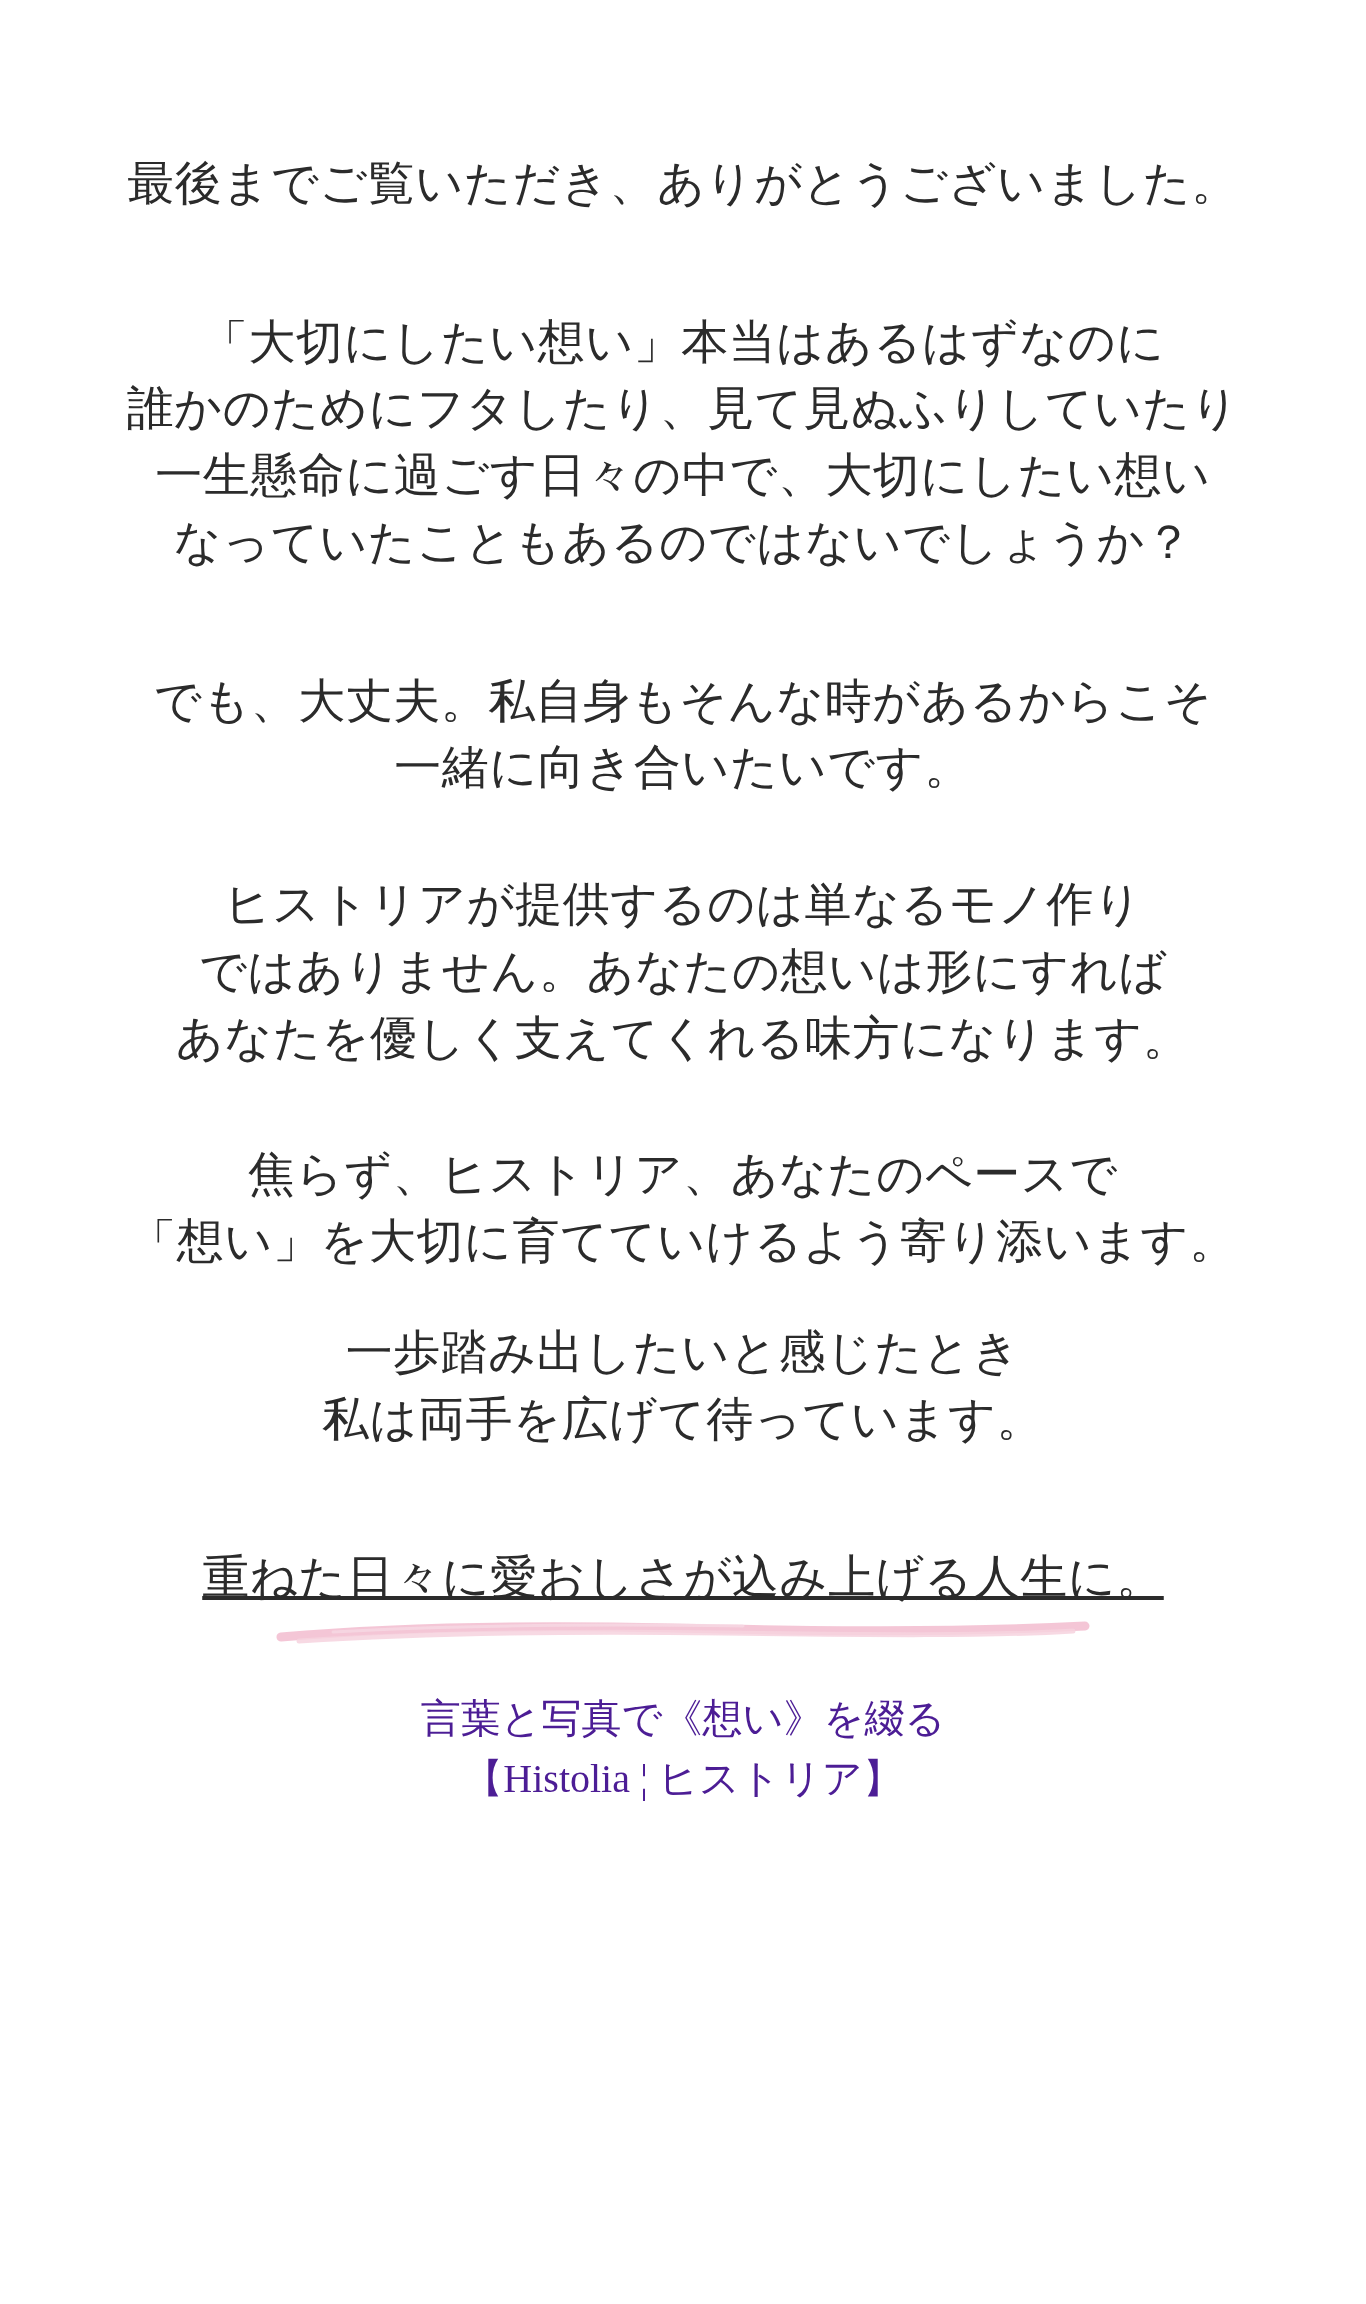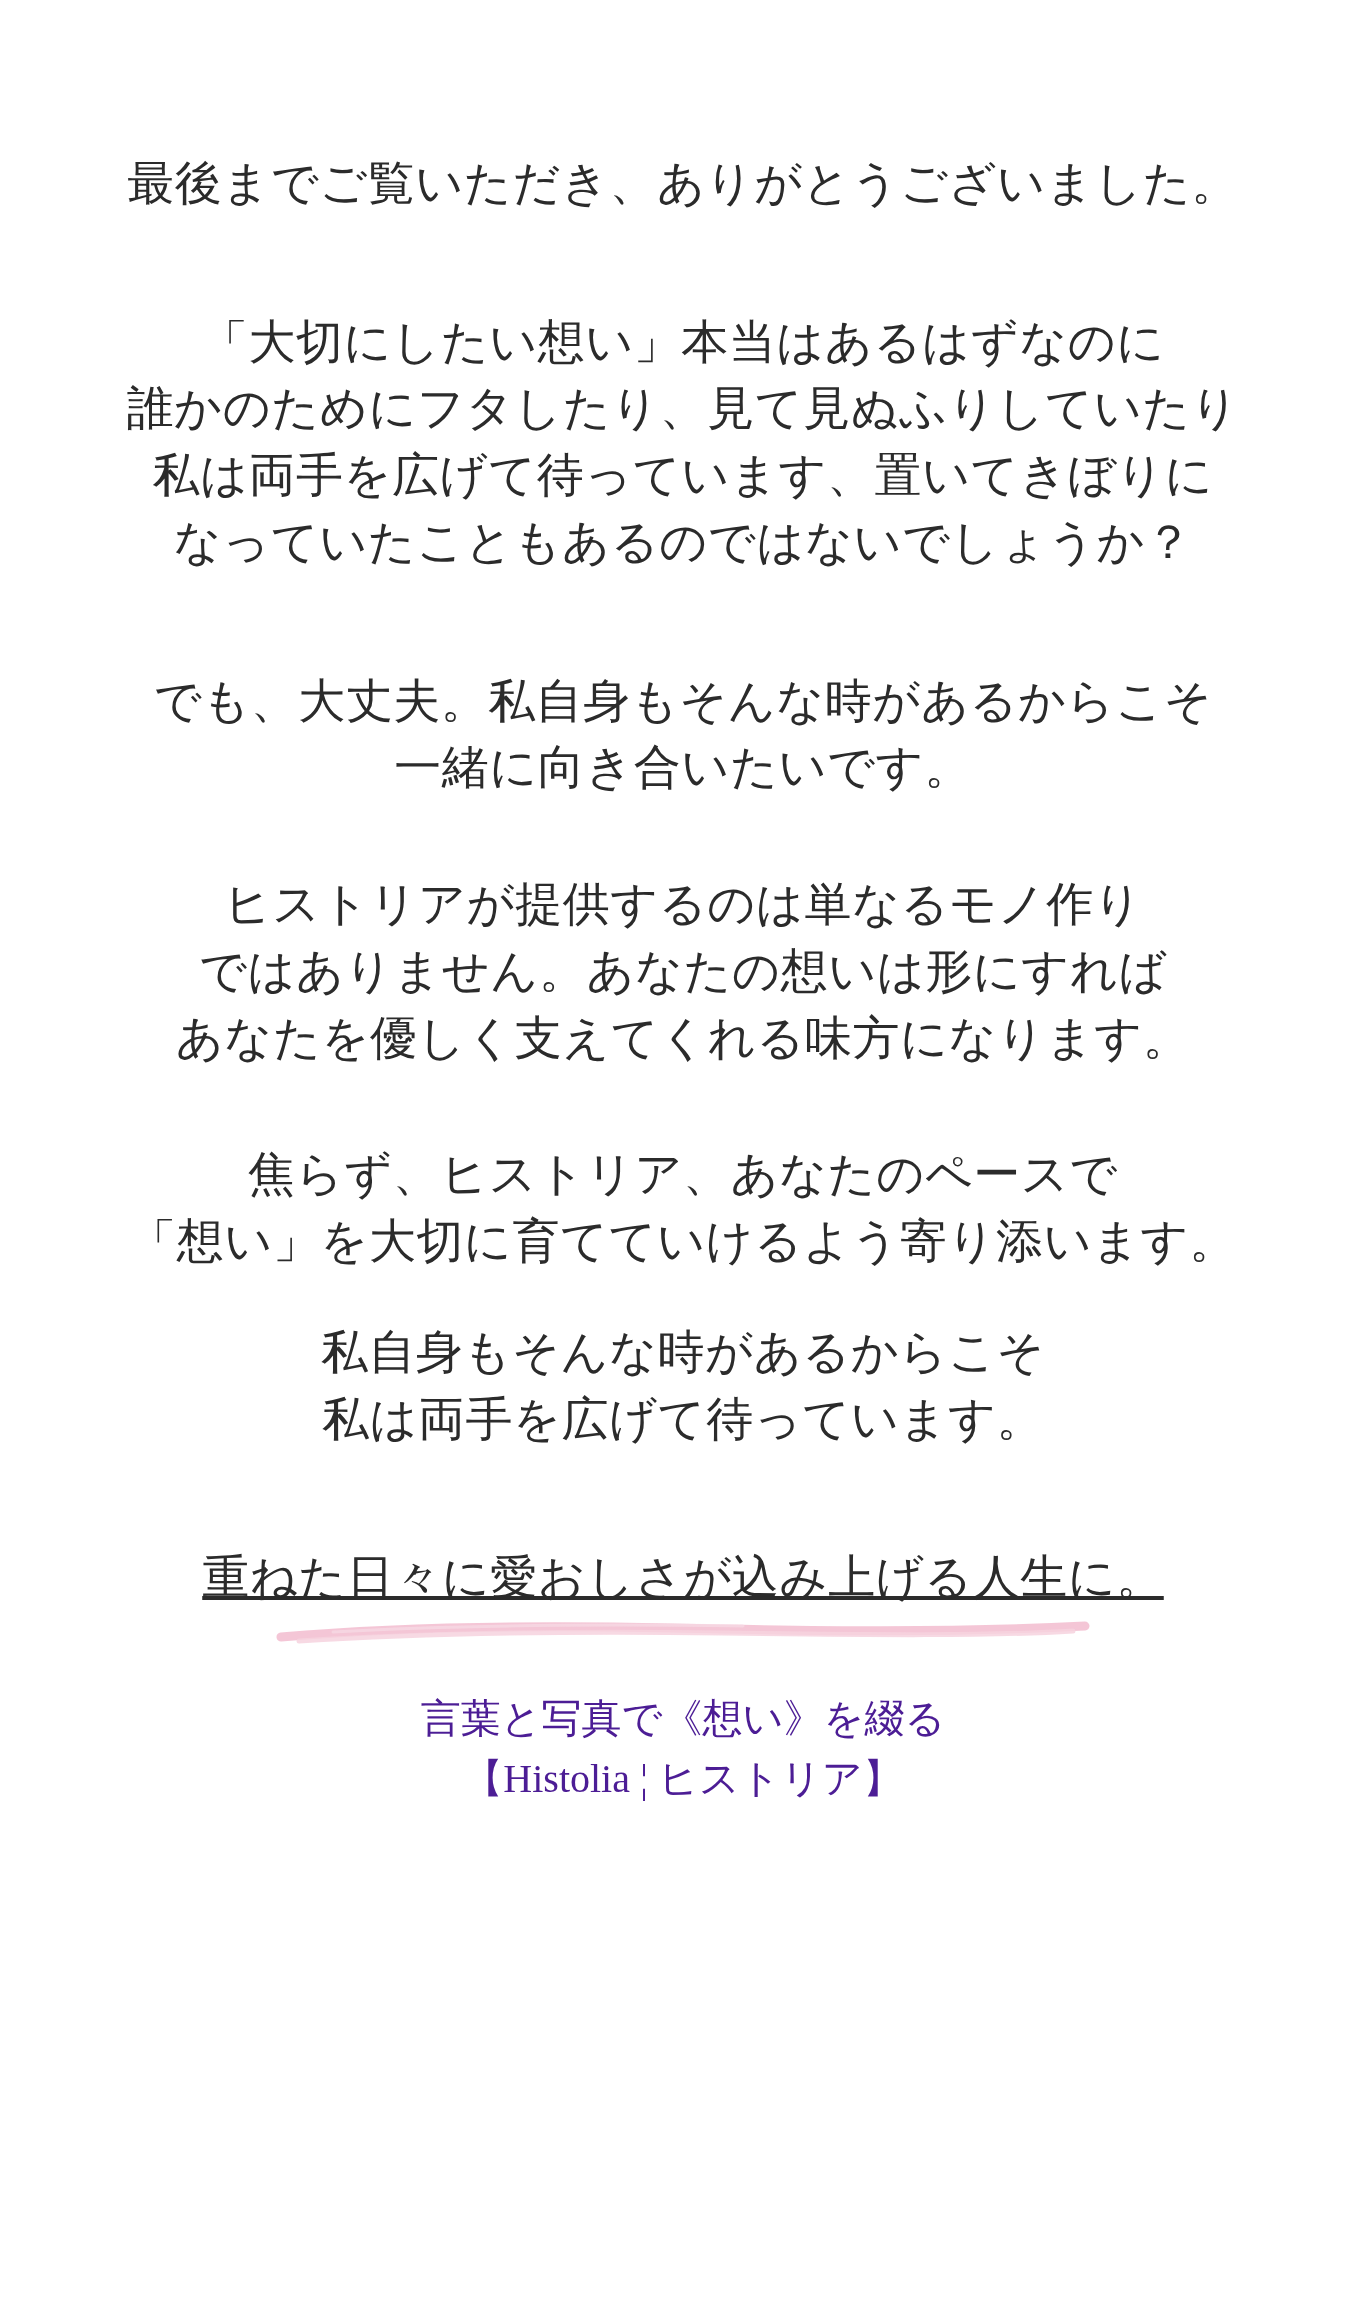--- a/index.html
+++ b/index.html
@@ -73,21 +73,21 @@
 
   <div class="block">
     <p>最後までご覧いただき、ありがとうございました。</p>
   </div>
 
   <div class="gap-lg"></div>
 
   <div class="block">
     <p>「大切にしたい想い」本当はあるはずなのに</p>
     <p>誰かのためにフタしたり、見て見ぬふりしていたり</p>
-    <p>私は両手を広げて待っています、置いてきぼりに</p>
+    <p>一生懸命に過ごす日々の中で、大切にしたい想い</p>
     <p>なっていたこともあるのではないでしょうか？</p>
   </div>
 
   <div class="gap-lg"></div>
 
   <div class="block">
     <p>でも、大丈夫。私自身もそんな時があるからこそ</p>
     <p>一緒に向き合いたいです。</p>
   </div>
 
@@ -102,21 +102,21 @@
   <div class="gap-md"></div>
 
   <div class="block">
     <p>焦らず、ヒストリア、あなたのペースで</p>
     <p>「想い」を大切に育てていけるよう寄り添います。</p>
   </div>
 
   <div class="gap-sm"></div>
 
   <div class="block">
-    <p>私自身もそんな時があるからこそ</p>
+    <p>一歩踏み出したいと感じたとき</p>
     <p>私は両手を広げて待っています。</p>
   </div>
 
   <div class="gap-lg"></div>
 
   <div class="block">
     <span class="closing-line">
       <p>重ねた日々に愛おしさが込み上げる人生に。</p>
       <svg class="underline-svg" width="820" height="26" viewBox="0 0 820 26" xmlns="http://www.w3.org/2000/svg">
         <path d="M8,18 C120,8 260,6 400,9 C540,12 680,14 812,7" stroke="#f3c3d4" stroke-width="9" fill="none" stroke-linecap="round" opacity="0.95"></path>

